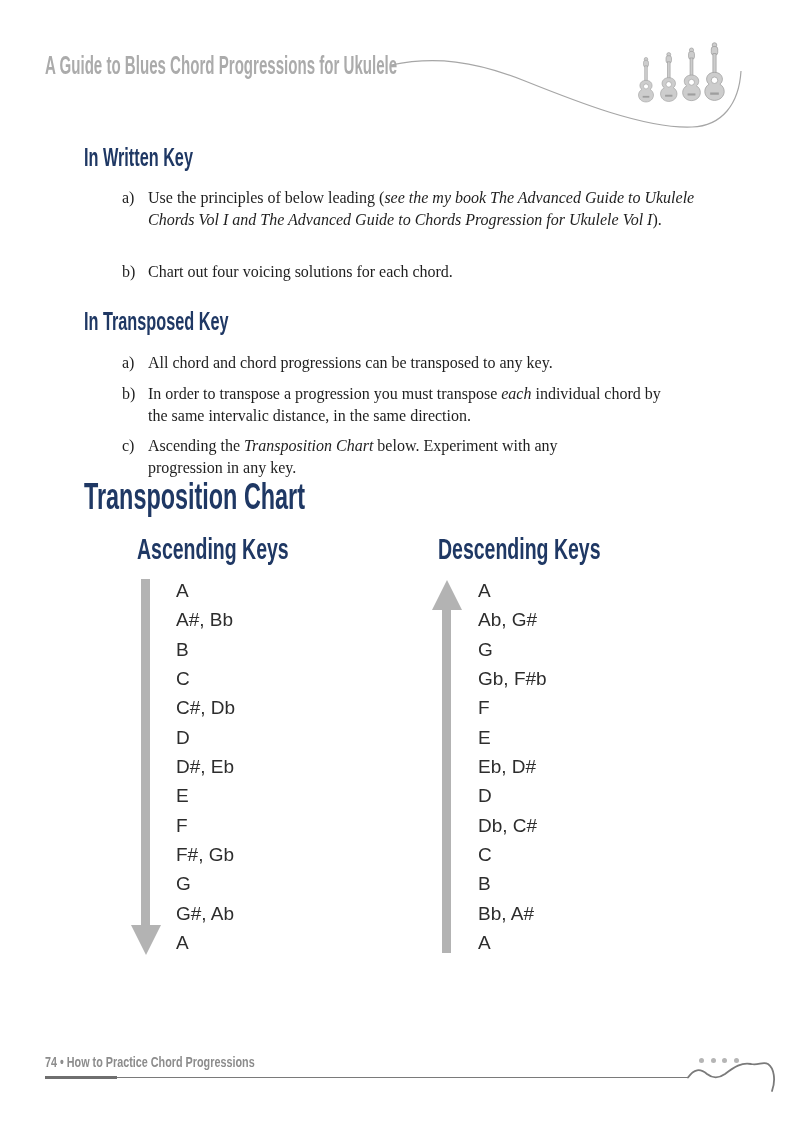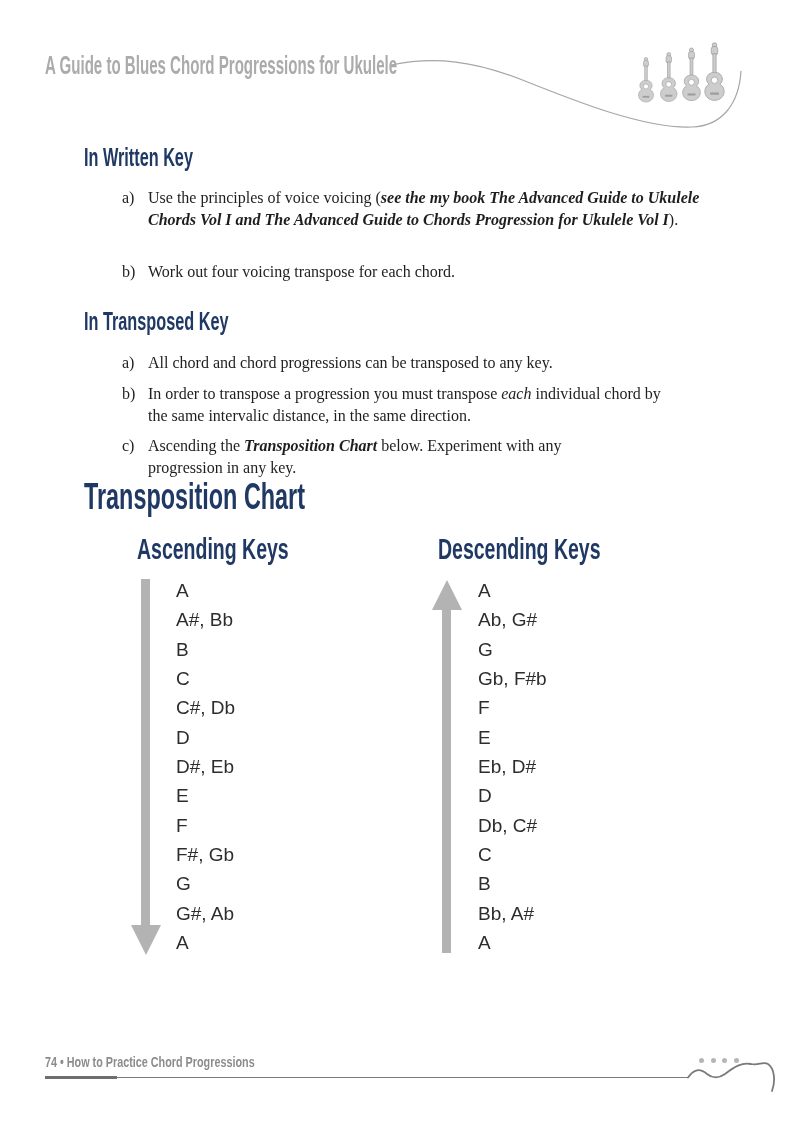--- a/index.html
+++ b/index.html
@@ -19,21 +19,21 @@
   .chart-title{left:84px;top:479px;font-size:36px;transform:scaleX(0.65);}
   .col-heading{top:534px;font-size:30px;transform:scaleX(0.65);}
   
   .abs{position:absolute;}
   
   .li{
     position:absolute;left:122px;font-size:16px;line-height:21.6px;color:#1e1e1e;
   }
   .li .marker{position:absolute;left:0;top:0;}
   .li .txt{display:block;padding-left:26px;}
-  .bi{font-weight:bold;font-style:italic;}
+  .bi{font-weight:normal;font-style:italic;}
   .it{font-style:italic;}
   
   .key-list{
     position:absolute;top:576px;font-family:"Liberation Sans",sans-serif;
     font-size:19px;line-height:29.35px;color:#2d2d2d;
   }
   .key-list div{white-space:nowrap;}
   
   .arrow{position:absolute;width:31px;}
   .arrow .shaft{width:9.5px;margin:0 auto;background:#b3b3b3;}
@@ -95,26 +95,26 @@
     <rect x="13.8" y="16" width="4.4" height="28" fill="#cdcdcd" stroke="#9b9b9b"></rect>
     <path d="M16 42 C22.5 42 27 46 27 51.5 C27 54.5 25.5 57 23.5 58.5 C27 60.5 29.5 64 29.5 68.5 C29.5 75.5 23.5 81 16 81 C8.5 81 2.5 75.5 2.5 68.5 C2.5 64 5 60.5 8.5 58.5 C6.5 57 5 54.5 5 51.5 C5 46 9.5 42 16 42 Z" fill="#cdcdcd" stroke="#9b9b9b"></path>
     <circle cx="16" cy="53" r="4.5" fill="#ffffff" stroke="#9e9e9e"></circle>
     <rect x="10" y="70" width="12" height="3.2" fill="#9e9e9e"></rect>
   </svg>
 
   <h2 class="cond sec-heading" style="left:84px;top:145px;margin:0;">In Written Key</h2>
 
   <div class="li" style="top:187px;width:585px;">
     <span class="marker">a)</span>
-    <span class="txt"><span>Use the principles of voice voicing (</span><span class="bi">see the my book The Advanced Guide to Ukulele Chords Vol I and The Advanced Guide to Chords Progression for Ukulele Vol I</span><span>).</span></span>
+    <span class="txt"><span>Use the principles of below leading (</span><span class="bi">see the my book The Advanced Guide to Ukulele Chords Vol I and The Advanced Guide to Chords Progression for Ukulele Vol I</span><span>).</span></span>
   </div>
 
   <div class="li" style="top:261px;width:585px;">
     <span class="marker">b)</span>
-    <span class="txt">Work out four voicing transpose for each chord.</span>
+    <span class="txt">Chart out four voicing solutions for each chord.</span>
   </div>
 
   <h2 class="cond sec-heading" style="left:84px;top:309px;margin:0;">In Transposed Key</h2>
 
   <div class="li" style="top:352px;width:585px;">
     <span class="marker">a)</span>
     <span class="txt">All chord and chord progressions can be transposed to any key.</span>
   </div>
 
   <div class="li" style="top:383px;width:540px;">

